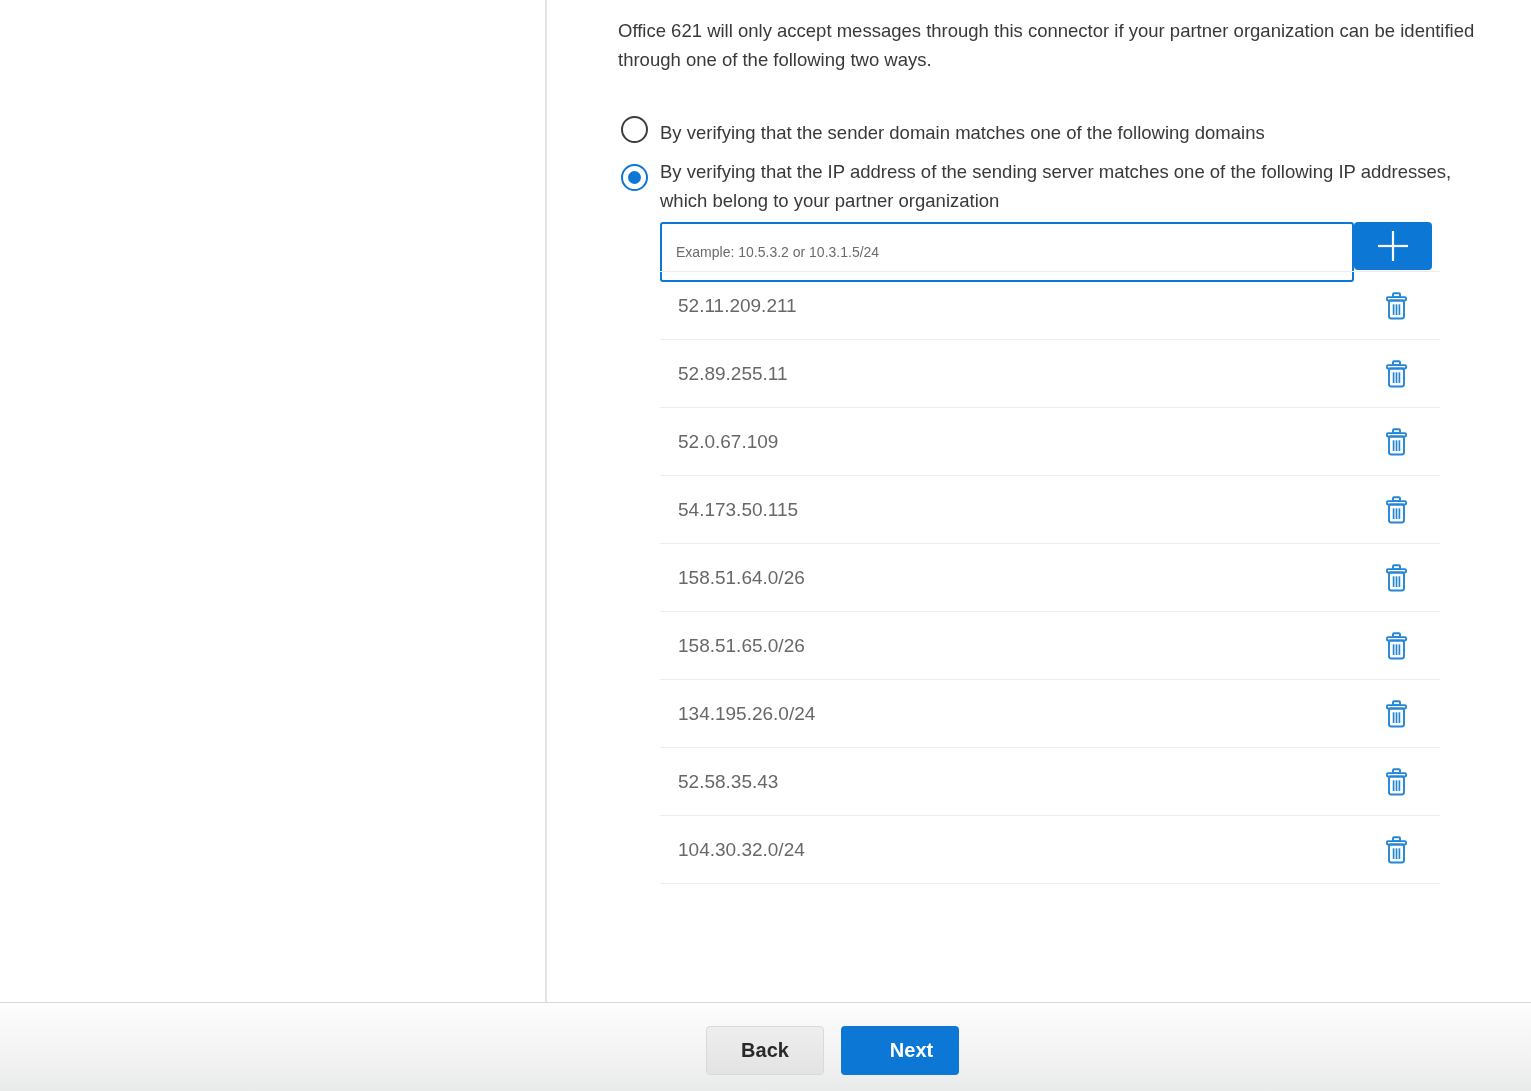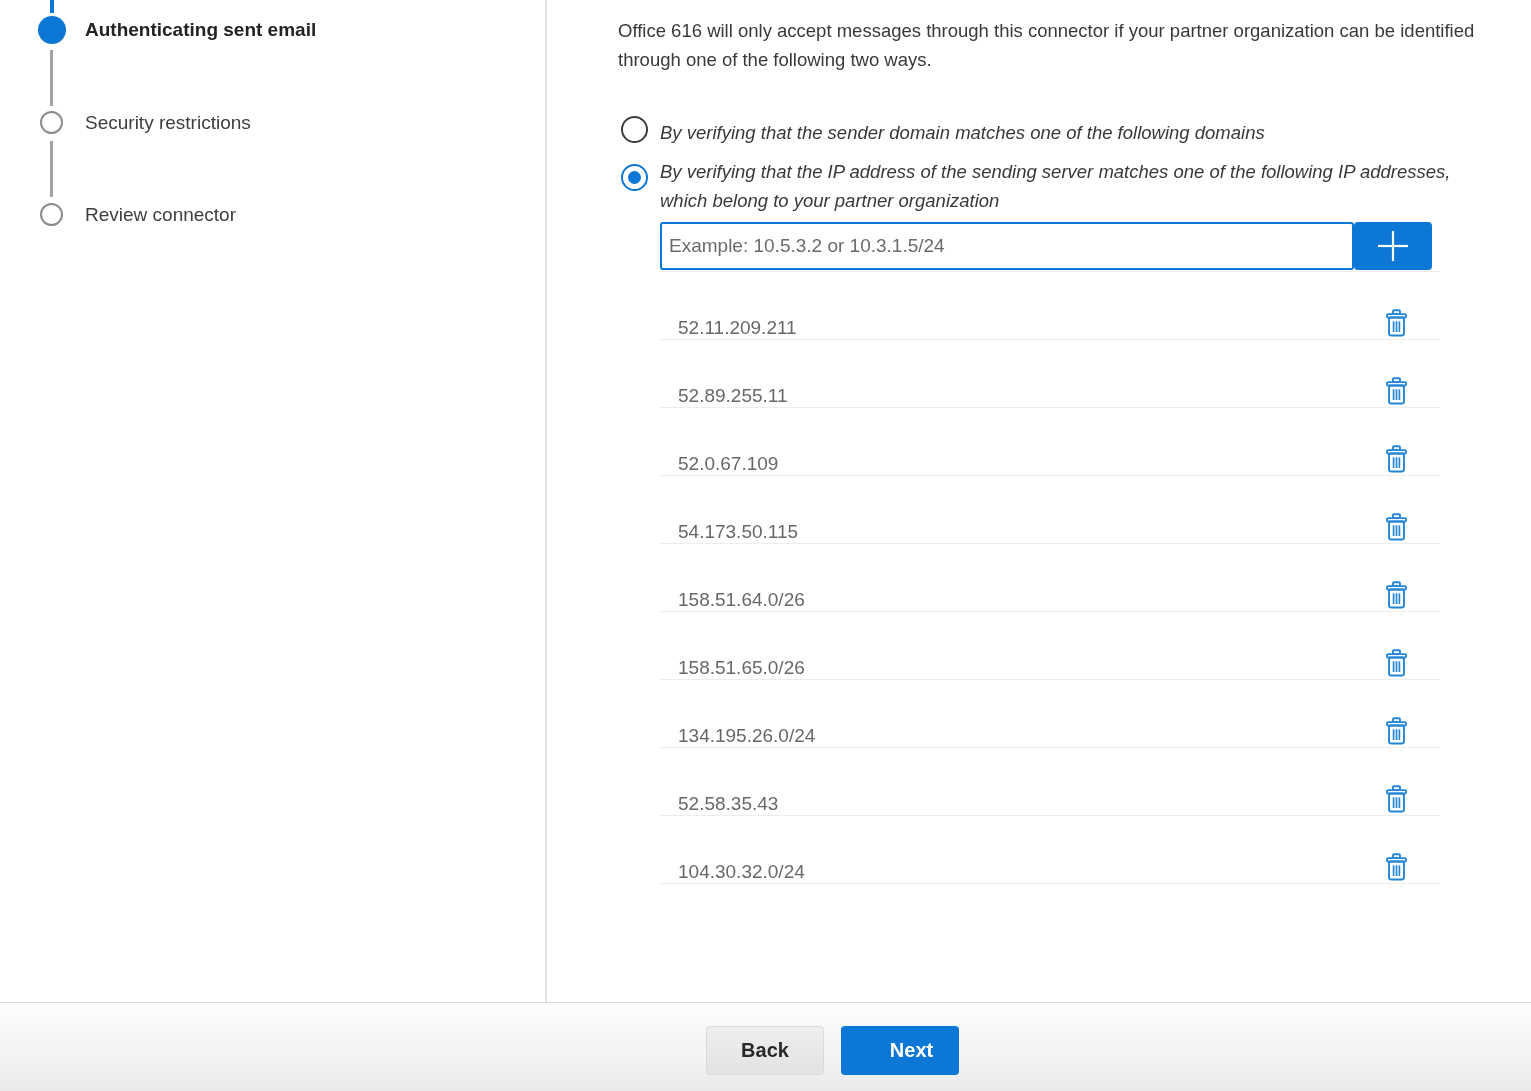--- a/index.html
+++ b/index.html
@@ -44,41 +44,41 @@
   .radio-outer {
     position:absolute; width:27px; height:27px; border-radius:50%; background:#fff;
     cursor:pointer;
   }
   .radio-outer.unselected { left:621px; top:116px; border:2.5px solid #3d3d3d; }
   .radio-outer.selected   { left:621px; top:164px; border:2.5px solid var(--accent); }
   .radio-dot {
     position:absolute; left:50%; top:50%; width:13px; height:13px; margin:-6.5px 0 0 -6.5px;
     border-radius:50%; background:var(--accent);
   }
-  .option-label { position:absolute; font-size:18.5px; color:#3a3938; line-height:29px;font-style:italic; }
+  .option-label { position:absolute; font-size:18.5px; color:#3a3938; line-height:29px; }
   .option-label.o1 { left:660px; top:118px; white-space:nowrap; }
   .option-label.o2 { left:660px; top:157px; width:822px; }
 
   .ip-input {
-    position:absolute; left:660px; top:222px; width:694px; height:48px;
+    position:absolute; left:660px; top:222px; width:694px; height:60px;
     border:2.5px solid var(--accent); border-radius:3px;
-    padding:0 7px; font-size:19px; color:#3a3938; outline:none;
+    padding:0 14px; font-size:14px; color:#3a3938; outline:none;
     font-family:"Liberation Sans", sans-serif;
   }
   .ip-input::placeholder { color:#6d6b69; opacity:1; }
   .add-btn {
     position:absolute; left:1354px; top:222px; width:78px; height:48px;
     background:var(--accent); border:none; border-radius:4px;
     display:flex; align-items:center; justify-content:center; cursor:pointer;
   }
 
   .ip-list { position:absolute; left:660px; top:271px; width:780px; border-top:1px solid #ededed; }
   .ip-row {
     height:68px; border-bottom:1px solid #ededed;
-    display:flex; align-items:flex-end; justify-content:space-between;
+    display:flex; align-items:center; justify-content:space-between;
   }
   .ip-value { padding-left:18px; font-size:19px; color:#6a6866; }
   .trash-btn {
     margin-right:30px; background:none; border:none; cursor:pointer;
     display:flex; align-items:center; justify-content:center; padding:2px;
   }
 
   
   .footer {
     position:absolute; left:0; top:1002px; width:1531px; height:89px;
@@ -96,37 +96,24 @@
   }
   .btn.next {
     left:841px; background:var(--accent); border:none; color:#ffffff;padding-left:23px;
   }
 </style>
 </head>
 <body>
 
 <div class="screen">
 
-  <aside class="stepper">
-    <div class="step-tail-top"></div>
-    <div class="step-circle-current"></div>
-    <span class="step-label l1">Authenticating sent email</span>
-
-    <div class="step-connector c1"></div>
-    <div class="step-circle-upcoming s2"></div>
-    <span class="step-label l2">Security restrictions</span>
-
-    <div class="step-connector c2"></div>
-    <div class="step-circle-upcoming s3"></div>
-    <span class="step-label l3">Review connector</span>
-  </aside>
   <div class="v-divider"></div>
 
   <main>
-    <p class="desc">Office 616 will only accept messages through this connector if your partner organization can be identified through one of the following two ways.</p>
+    <p class="desc">Office 621 will only accept messages through this connector if your partner organization can be identified through one of the following two ways.</p>
 
     <span class="radio-outer unselected"></span>
     <span class="option-label o1">By verifying that the sender domain matches one of the following domains</span>
 
     <span class="radio-outer selected">
       <span class="radio-dot"></span>
     </span>
     <span class="option-label o2">By verifying that the IP address of the sending server matches one of the following IP addresses, which belong to your partner organization</span>
 
     <input class="ip-input" type="text" placeholder="Example: 10.5.3.2 or 10.3.1.5/24" style="">

